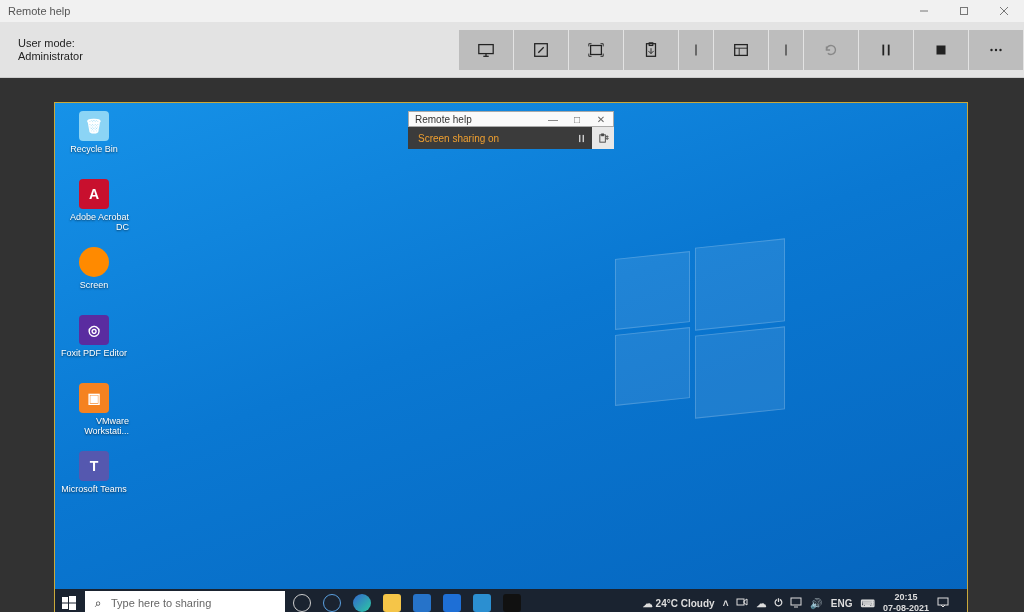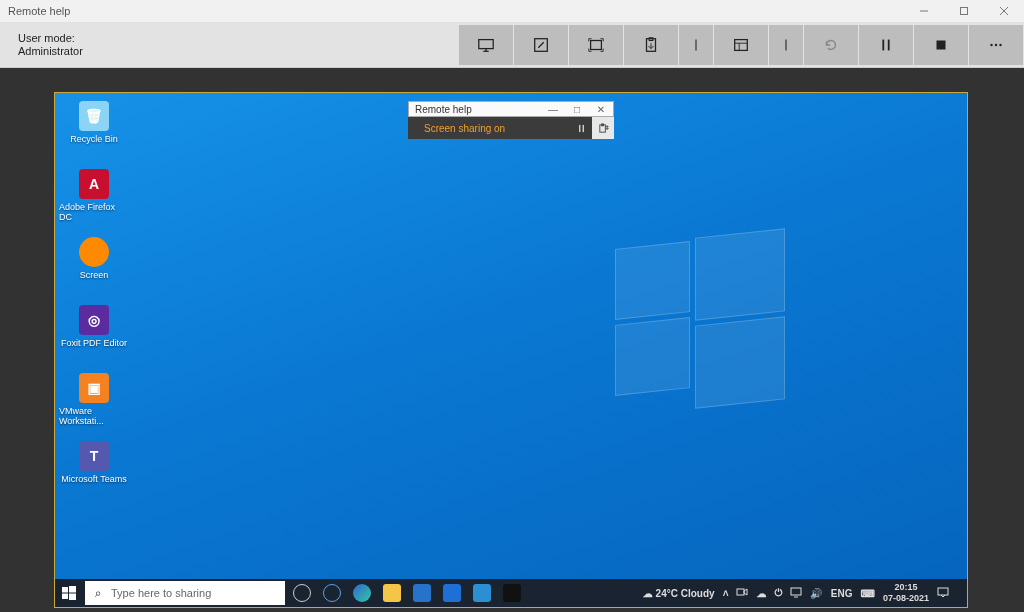--- a/index.html
+++ b/index.html
@@ -6,21 +6,21 @@
 html, body { width: 1024px; height: 612px; overflow: hidden; background: #fff; }
 
 
 .titlebar { height: 22px; background: #f1f1f1; display: flex; align-items: center; font-size: 11px; color: #555; }
 .titlebar .title { padding-left: 8px; }
 .titlebar .spacer { flex: 1; }
 .titlebar .winbtn { width: 40px; height: 22px; display: flex; align-items: center; justify-content: center; color: #777; }
 .titlebar .winbtn svg { width: 10px; height: 10px; }
 
 
-.toolbar { height: 46px; background: #e3e3e3; display: flex; align-items: center; border-bottom: 1px solid #ccc; }
+.toolbar { height: 56px; background: #e3e3e3; display: flex; align-items: center; border-bottom: 1px solid #ccc; }
 .toolbar .usermode { padding: 4px 18px; font-size: 11px; color: #222; line-height: 13px; }
 .toolbar .spacer { flex: 1; }
 .toolbar .tbtn { width: 55px; height: 40px; display: flex; align-items: center; justify-content: center; background: #bdbdbd; margin: 0; border-right: 1px solid #e3e3e3; color: #222; }
 .toolbar .tbtn.narrow { width: 35px; }
 .toolbar .tbtn svg { width: 18px; height: 18px; }
 .toolbar .tbtn.disabled { color: #888; }
 
 
 .stage { position: relative; width: 1024px; height: 548px; background: #323232; }
 .remote { position: absolute; left: 55px; top: 25px; width: 912px; height: 514px; background: linear-gradient(160deg, #1692e8 0%, #0a78d2 45%, #0564bd 100%); outline: 1px solid #caa93a; overflow: hidden; }
@@ -30,35 +30,35 @@
 .winlogo .tile { position: absolute; background: rgba(255,255,255,.18); border: 1px solid rgba(255,255,255,.4); }
 .winlogo .t1 { left: 0; top: 12px; width: 75px; height: 71px; transform: skewY(-6deg); }
 .winlogo .t2 { left: 80px; top: 0; width: 90px; height: 83px; transform: skewY(-6deg); }
 .winlogo .t3 { left: 0; top: 88px; width: 75px; height: 71px; transform: skewY(-6deg); }
 .winlogo .t4 { left: 80px; top: 88px; width: 90px; height: 83px; transform: skewY(-6deg); }
 
 
 .dicons { position: absolute; left: 4px; top: 8px; width: 80px; }
 .dicon { width: 70px; height: 64px; display: flex; flex-direction: column; align-items: center; justify-content: flex-start; margin-bottom: 4px; }
 .dicon .ico { width: 30px; height: 30px; border-radius: 4px; display: flex; align-items: center; justify-content: center; font-size: 14px; font-weight: bold; color: #fff; }
-.dicon .lbl { font-size: 9px; color: #fff; text-align: left; line-height: 10px; margin-top: 3px; text-shadow: 0 1px 2px rgba(0,0,0,.6); }
+.dicon .lbl { font-size: 9px; color: #fff; text-align: right; line-height: 10px; margin-top: 3px; text-shadow: 0 1px 2px rgba(0,0,0,.6); }
 .ico.bin { background: #8bd4f5; }
 .ico.acro { background: #c8102e; }
 .ico.ff { background: #ff8a00; border-radius: 50%; }
 .ico.foxit { background: #5a2ca0; }
 .ico.vm { background: #f58220; }
 .ico.teams { background: #5558af; }
 
 
 .floatbar { position: absolute; left: 353px; top: 8px; width: 206px; background: #fff; font-size: 10px; color: #333; }
 .floatbar .fhead { height: 16px; background: #fafafa; border: 1px solid #aaa; display: flex; align-items: center; }
 .floatbar .fhead .ft { padding-left: 6px; flex: 1; }
 .floatbar .fhead .fb { width: 24px; text-align: center; color: #666; font-size: 10px; }
 .floatbar .fbody { height: 22px; background: #3b3b3b; display: flex; align-items: center; }
-.floatbar .fbody .msg { flex: 1; padding-left: 16px; color: #f0a030; font-size: 10px; }
+.floatbar .fbody .msg { flex: 1; padding-left: 10px; color: #f0a030; font-size: 10px; }
 .floatbar .fbody .ctrl { width: 22px; height: 22px; display: flex; align-items: center; justify-content: center; color: #ccc; font-size: 10px; }
 .floatbar .fbody .ctrl.light { background: #e8e8e8; color: #444; }
 
 
 .taskbar { position: absolute; left: 0; bottom: 0; width: 100%; height: 28px; background: #1a2330; display: flex; align-items: center; color: #fff; font-size: 10px; }
 .taskbar .start { width: 28px; height: 28px; display: flex; align-items: center; justify-content: center; }
 .taskbar .start svg { width: 14px; height: 14px; }
 .taskbar .search { height: 24px; width: 200px; background: #fff; margin: 0 2px; display: flex; align-items: center; color: #666; }
 .taskbar .search .si { width: 26px; text-align: center; font-size: 12px; color: #333; }
 .taskbar .search .sp { font-size: 11px; }
@@ -187,21 +187,21 @@
         <div class="tile t4"></div>
     </div>
 
     <div class="dicons" id="dicons">
         <div class="dicon">
           <div class="ico bin">🗑</div>
           <div class="lbl">Recycle Bin</div>
         </div>
         <div class="dicon">
           <div class="ico acro">A</div>
-          <div class="lbl">Adobe Firefox DC</div>
+          <div class="lbl">Adobe Acrobat DC</div>
         </div>
         <div class="dicon">
           <div class="ico ff"></div>
           <div class="lbl">Screen</div>
         </div>
         <div class="dicon">
           <div class="ico foxit">◎</div>
           <div class="lbl">Foxit PDF Editor</div>
         </div>
         <div class="dicon">

